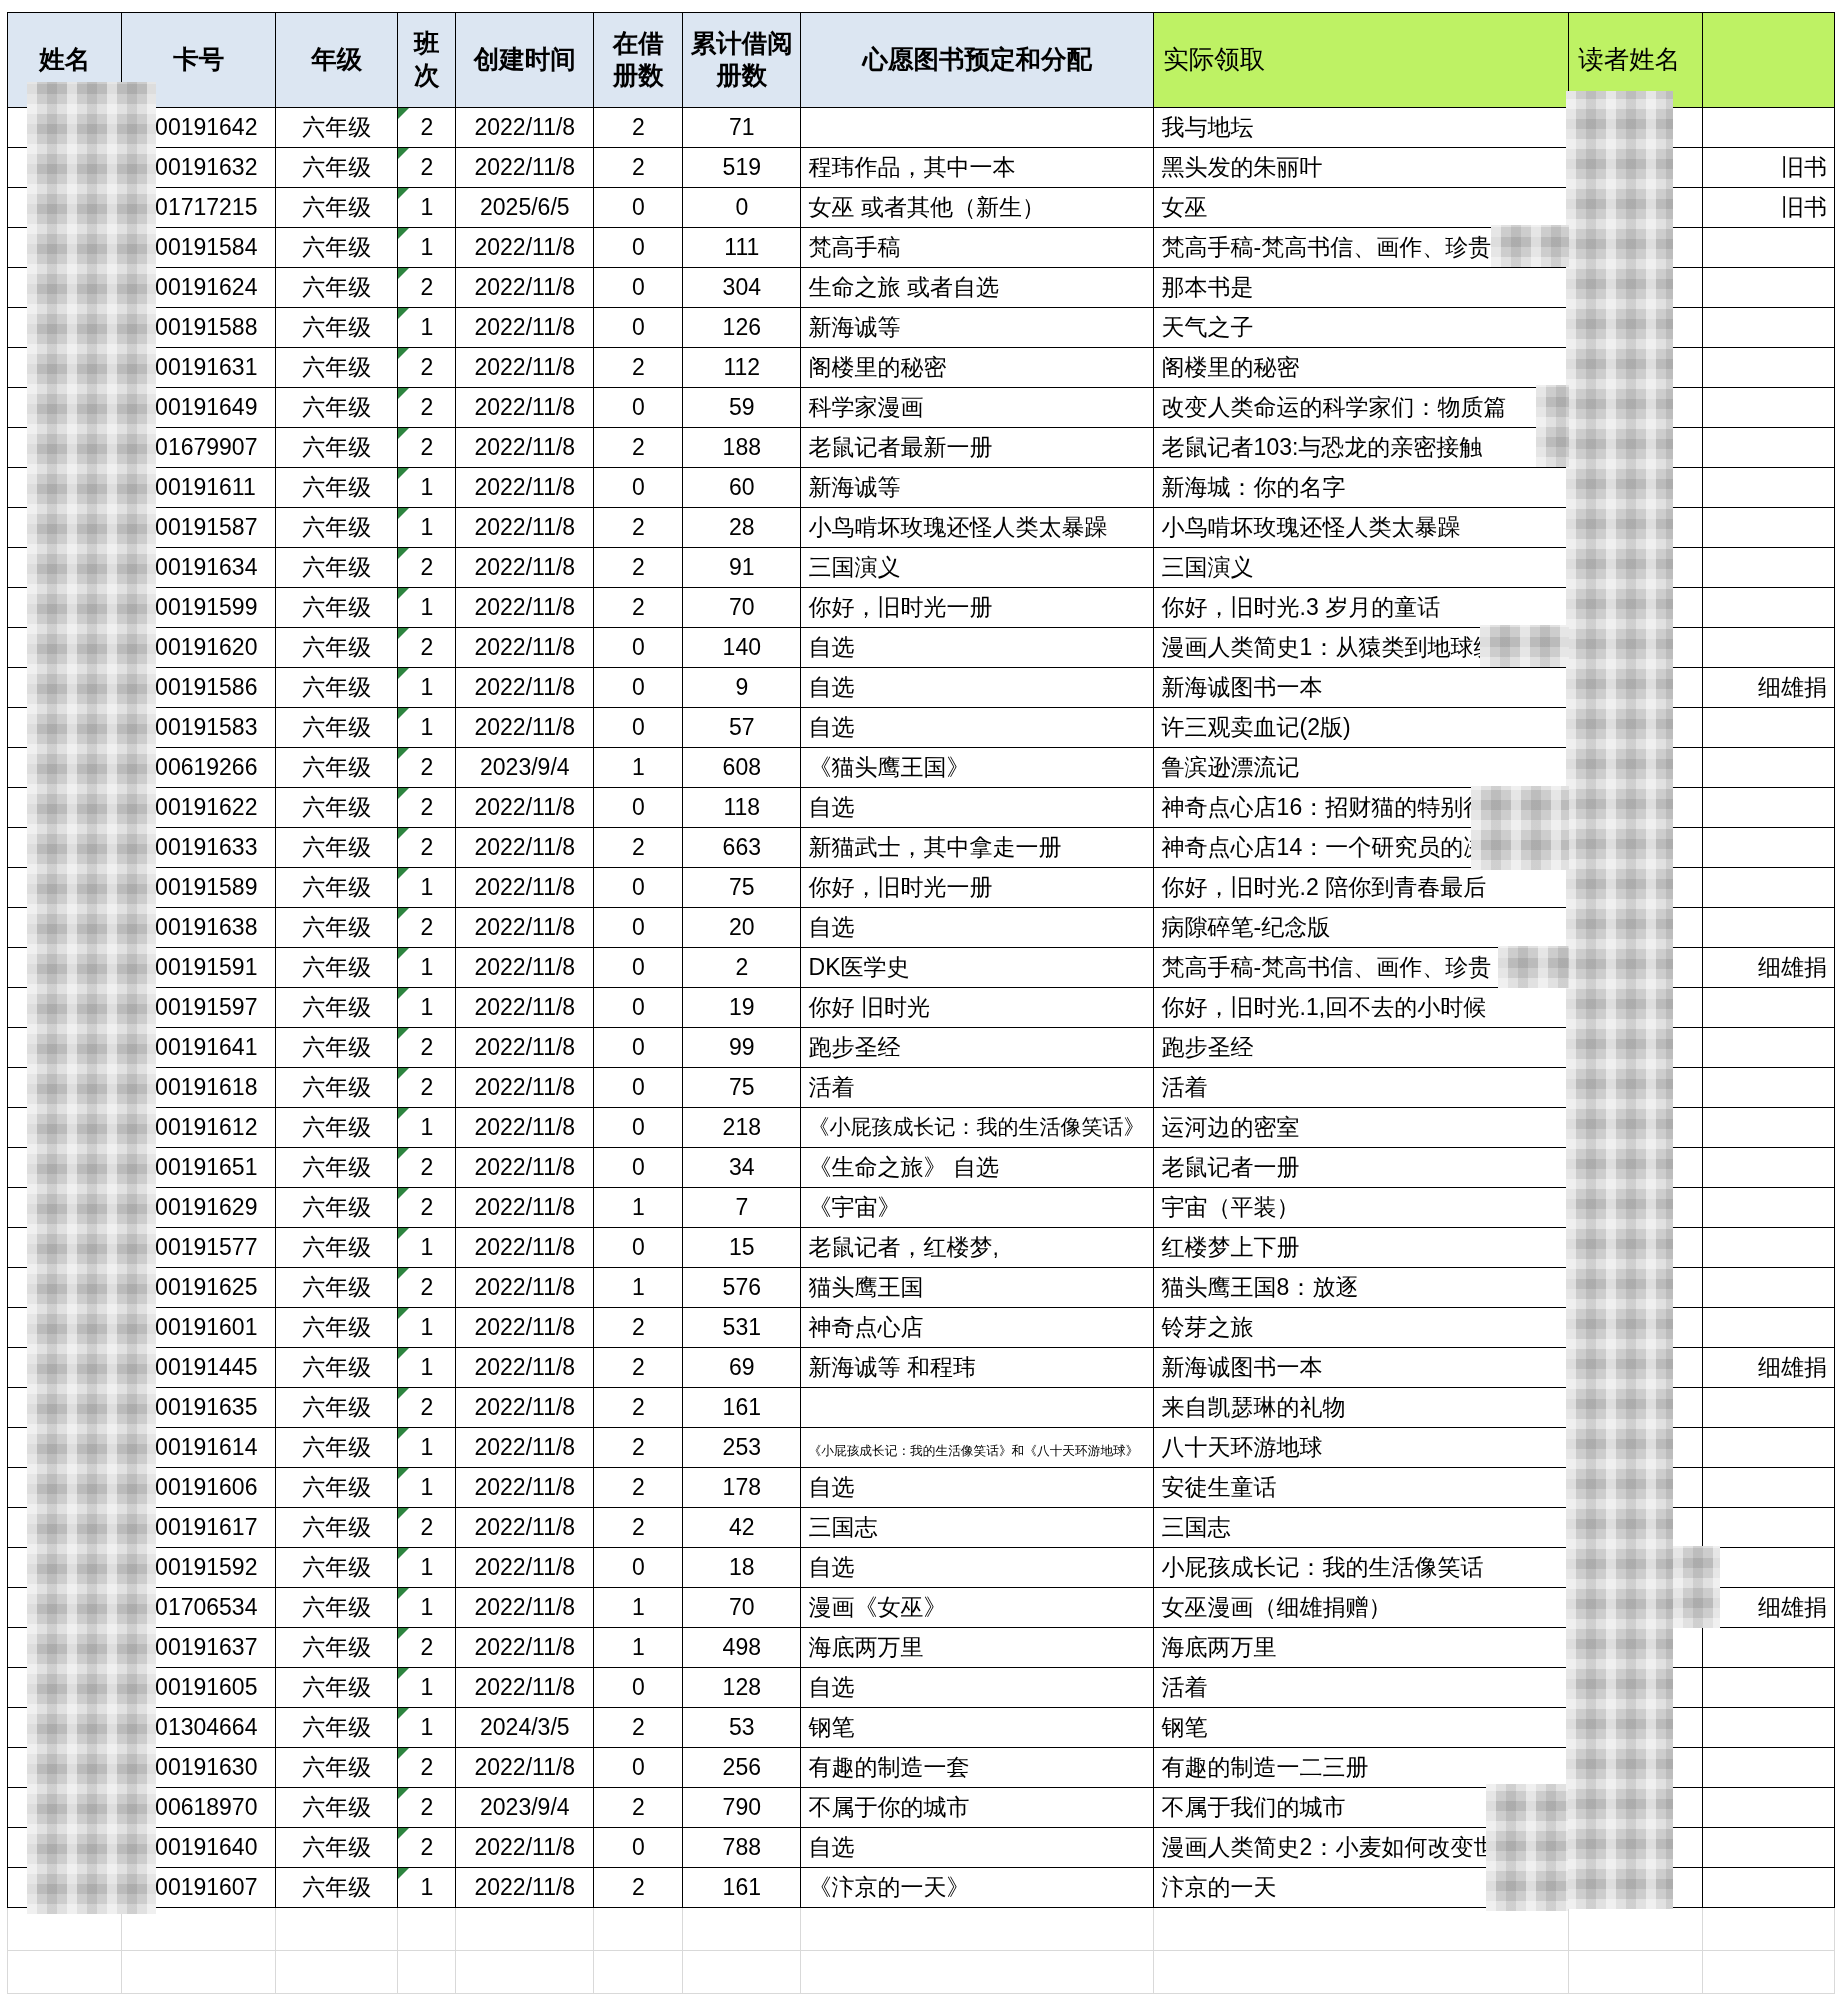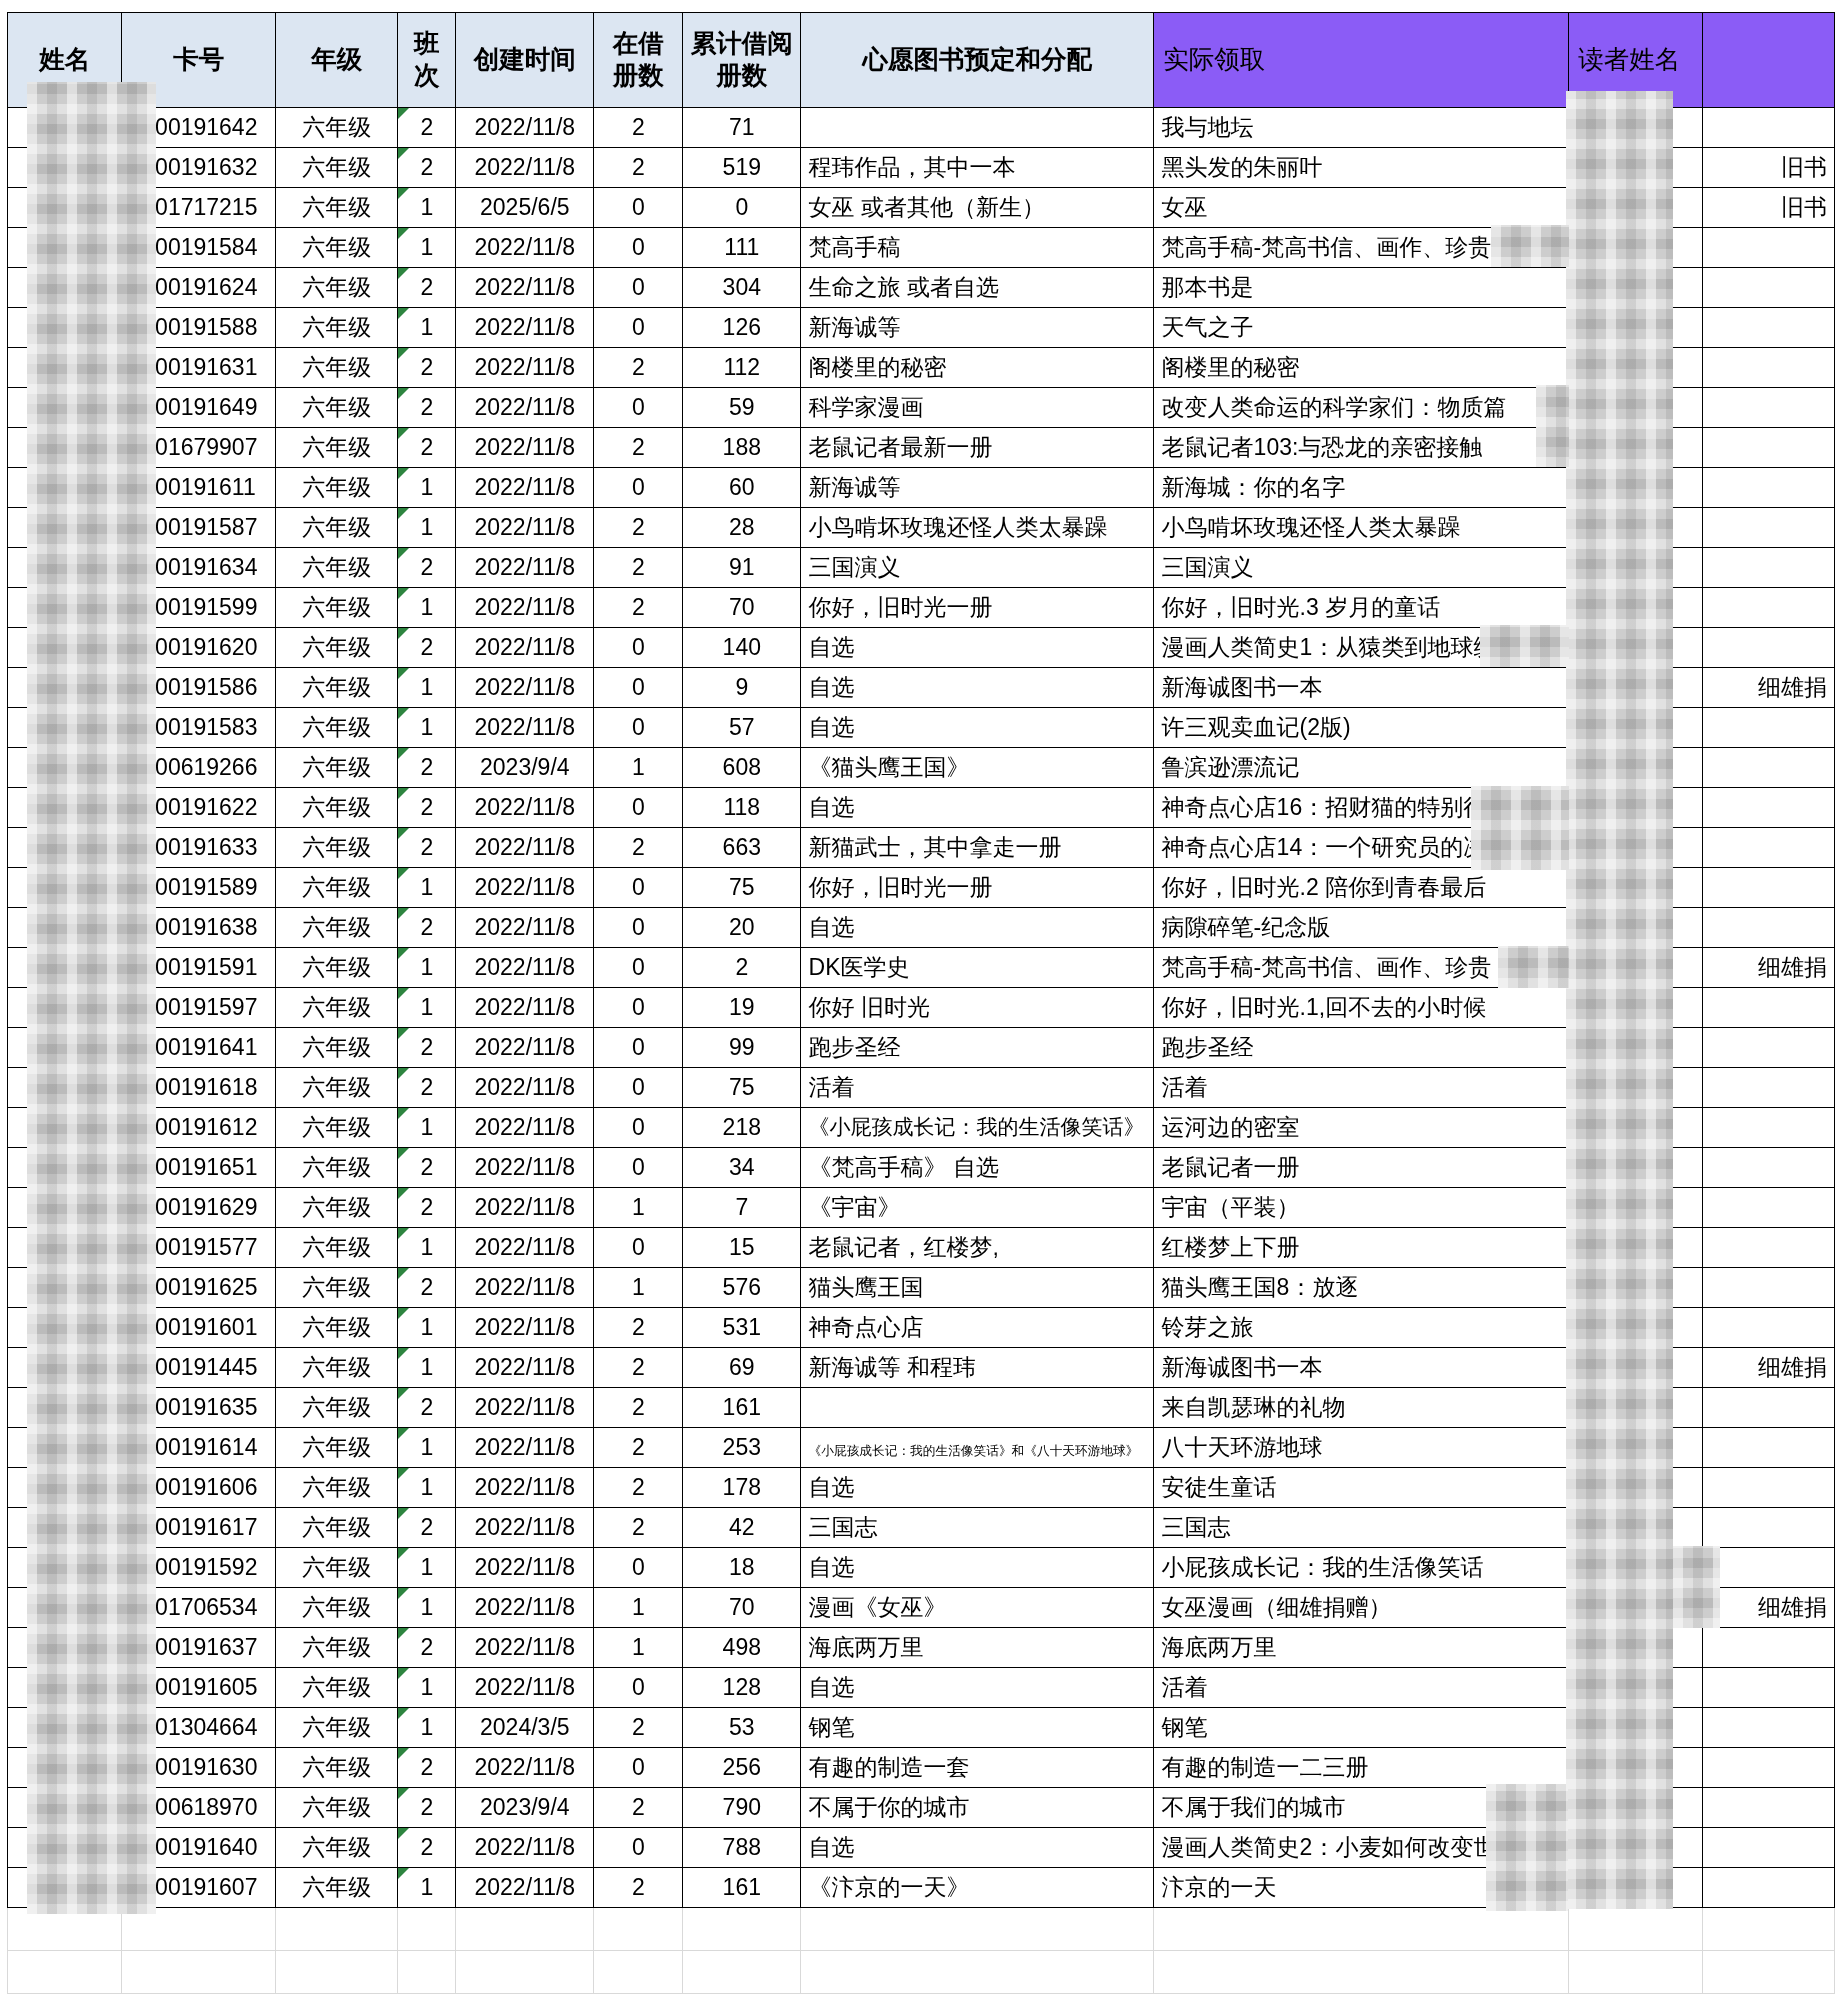--- a/index.html
+++ b/index.html
@@ -5,21 +5,21 @@
   html,body{margin:0;padding:0;background:#fff;}
   body{width:1847px;height:2004px;position:relative;overflow:hidden;
        font-family:"Liberation Sans","DejaVu Sans",sans-serif;color:#000;}
   #stage{position:absolute;left:0;top:0;width:1847px;height:1476px;}
 
   table.sheet{position:absolute;left:7.3px;top:11.8px;width:1826px;
               border-collapse:collapse;table-layout:fixed;z-index:1;}
   table.sheet th,table.sheet td{border:1.8px solid #000;overflow:hidden;vertical-align:middle;}
   tr.hdr{height:95px;}
   tr.hdr th{background:#dce6f2;font-weight:bold;font-size:25.5px;text-align:center;padding:0 7.3px;line-height:1.25;}
-  tr.hdr th.white{background:#8b5cf6;font-weight:normal;text-align:left;padding-left:9px;}
+  tr.hdr th.white{background:#bef264;font-weight:normal;text-align:left;padding-left:9px;}
   tr.drow{height:40px;}
   td{font-size:23px;white-space:nowrap;background:#fff;}
   td.ac{text-align:center;}
   td.al{text-align:left;padding:0 7.3px;}
   td.card{text-align:left;padding-left:20px;position:relative;}
   td.klass{text-align:center;position:relative;}
   td.wish{text-align:left;padding:0 7.3px;}
   td.recv{text-align:left;padding:0 7.3px;}
   td.note{text-align:right;padding:0 7.3px;}
 
@@ -409,21 +409,21 @@
       <td class="note"><span></span></td>
     </tr>
         <tr class="drow">
       <td class="al"></td>
       <td class="card"><i class="tri"></i><span>700191651</span></td>
       <td class="ac"><span>六年级</span></td>
       <td class="klass"><i class="tri"></i><span>2</span></td>
       <td class="ac"><span>2022/11/8</span></td>
       <td class="ac"><span>0</span></td>
       <td class="ac"><span>34</span></td>
-      <td class="wish"><span>《梵高手稿》 自选</span></td>
+      <td class="wish"><span>《生命之旅》 自选</span></td>
       <td class="recv"><span>老鼠记者一册</span></td>
       <td class="al"></td>
       <td class="note"><span></span></td>
     </tr>
         <tr class="drow">
       <td class="al"></td>
       <td class="card"><i class="tri"></i><span>700191629</span></td>
       <td class="ac"><span>六年级</span></td>
       <td class="klass"><i class="tri"></i><span>2</span></td>
       <td class="ac"><span>2022/11/8</span></td>

